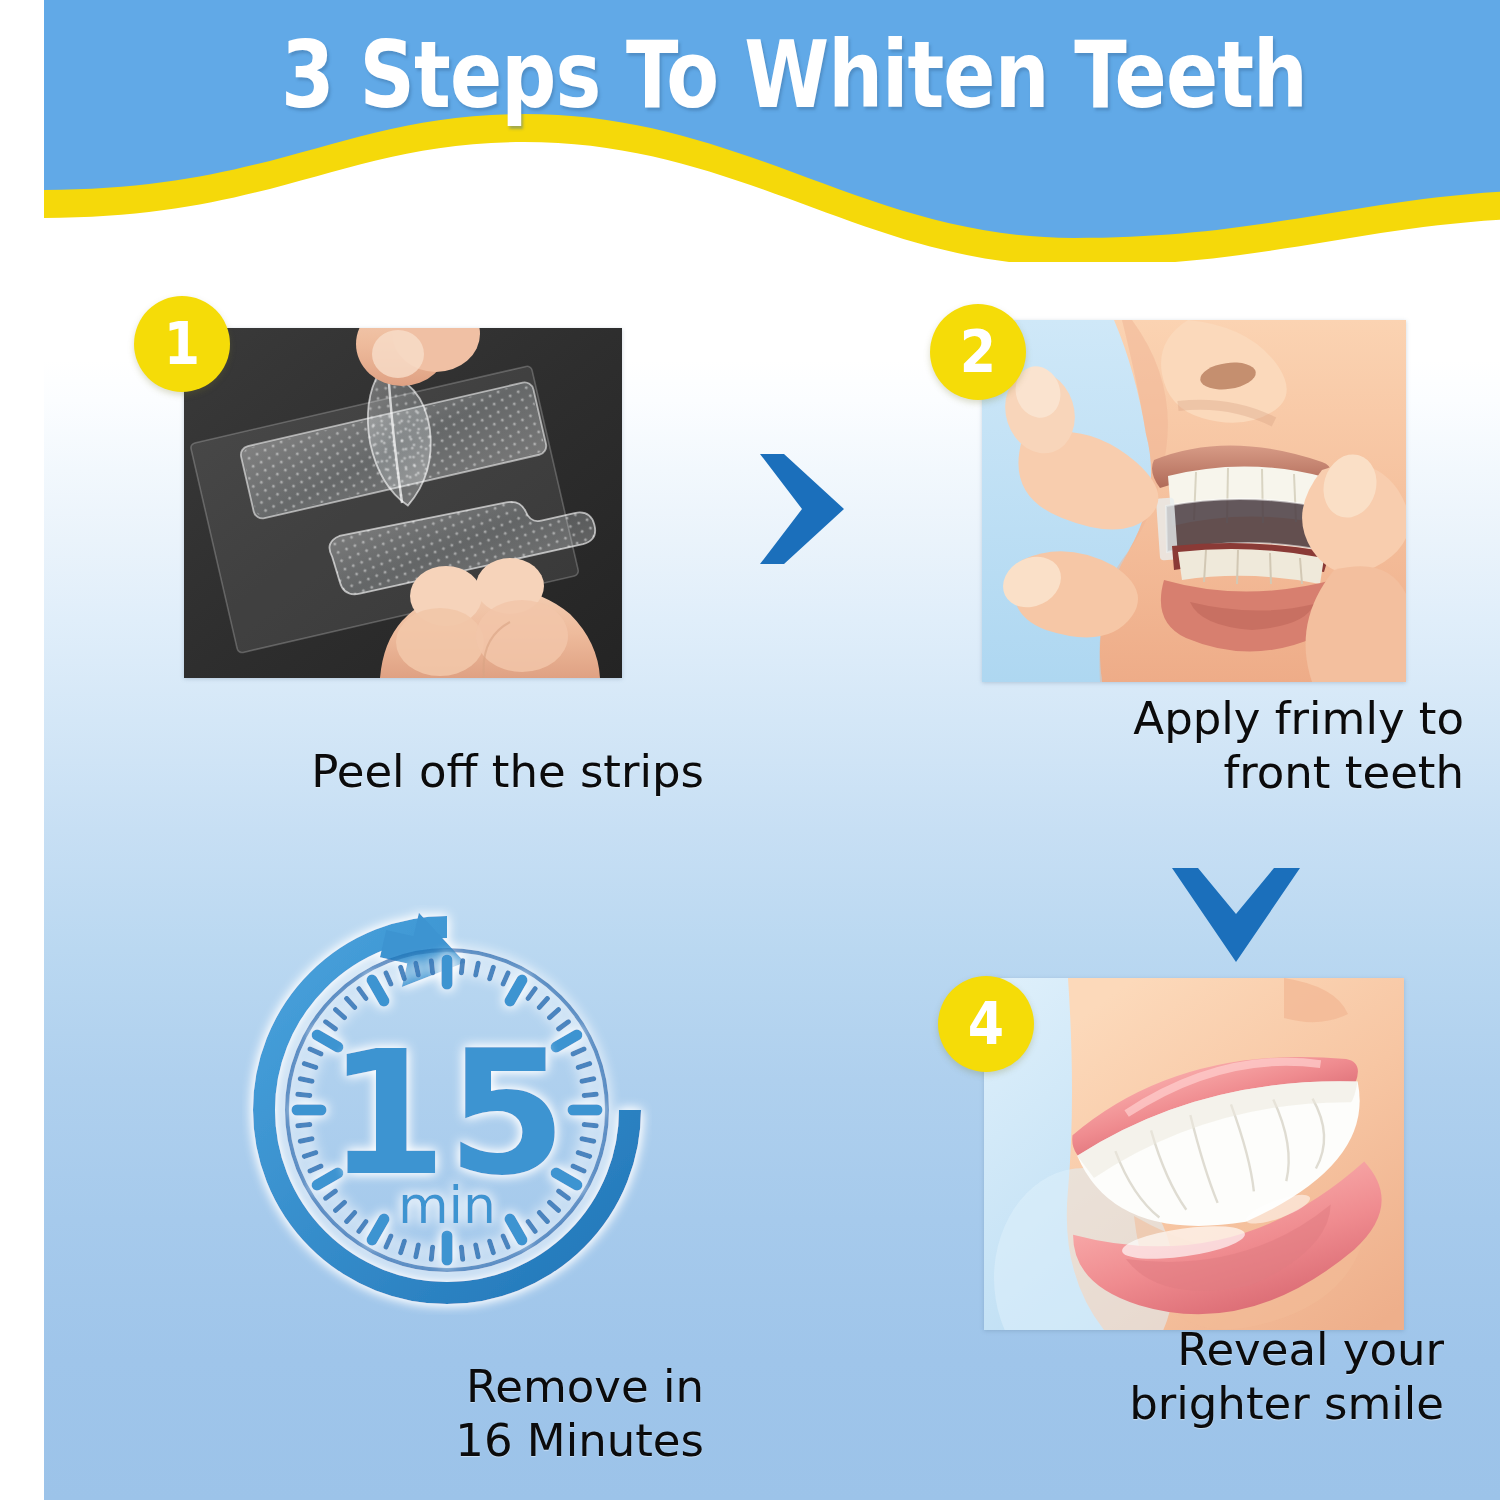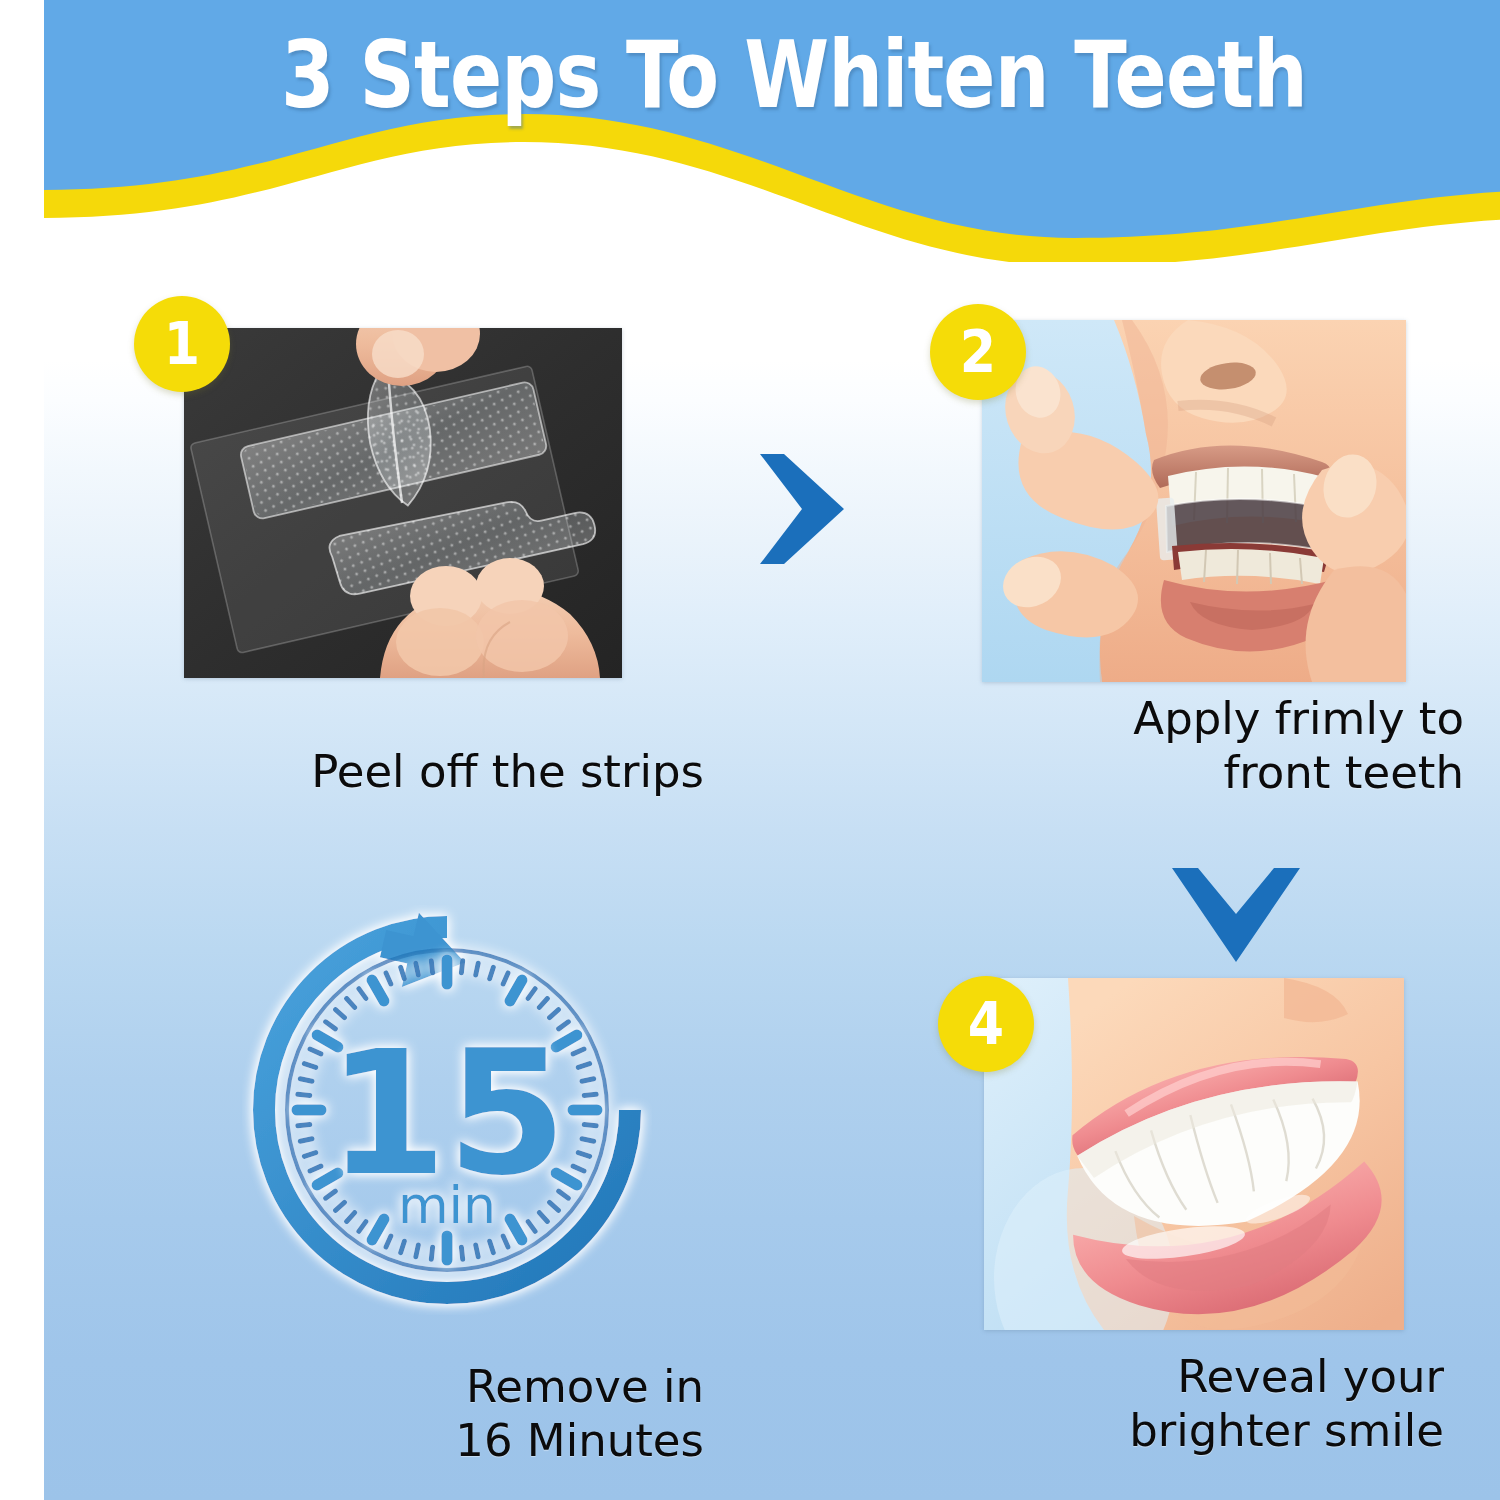--- a/index.html
+++ b/index.html
@@ -394,17 +394,17 @@
           <path d="M96,218 q144,86 300,10 q26,52 -34,82 q-126,56 -222,-6 q-58,-38 -44,-86 Z" fill="url(#lipg4)"></path>
           <path d="M140,256 q110,48 212,4 q-14,44 -100,56 q-92,-8 -112,-60 Z" fill="#e07b82" opacity="0.55"></path>
           <ellipse cx="200" cy="256" rx="62" ry="14" fill="#ffffff" opacity="0.65" transform="rotate(8 200 256)"></ellipse>
           <ellipse cx="300" cy="250" rx="34" ry="9" fill="#ffffff" opacity="0.5" transform="rotate(-4 300 250)"></ellipse>
         </g>
       </svg>
     </div>
     <div class="badge" style="left:894px;top:976px;">
       <span>4</span>
     </div>
-    <div class="caption" style="left:940px;top:1350px;width:460px;">Reveal your
+    <div class="caption" style="left:940px;top:1323px;width:460px;">Reveal your
 brighter smile</div>
   </div>
 
 </div>
 
 </body></html>

